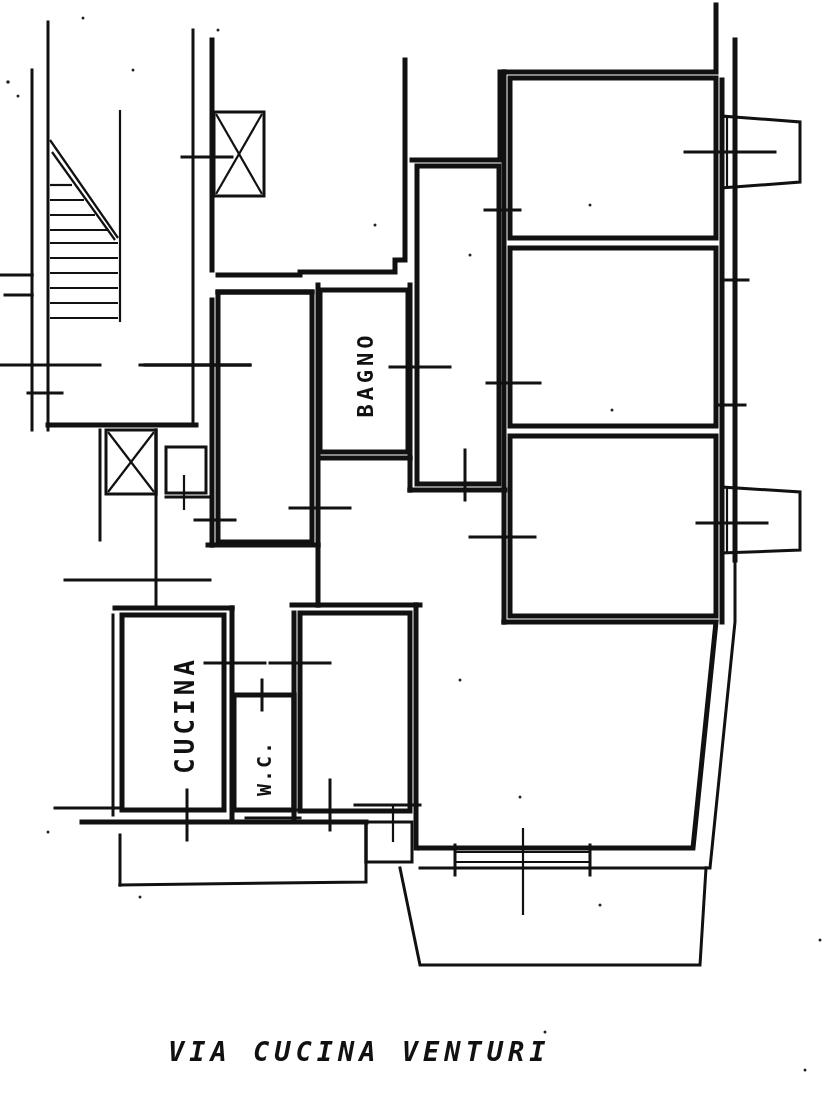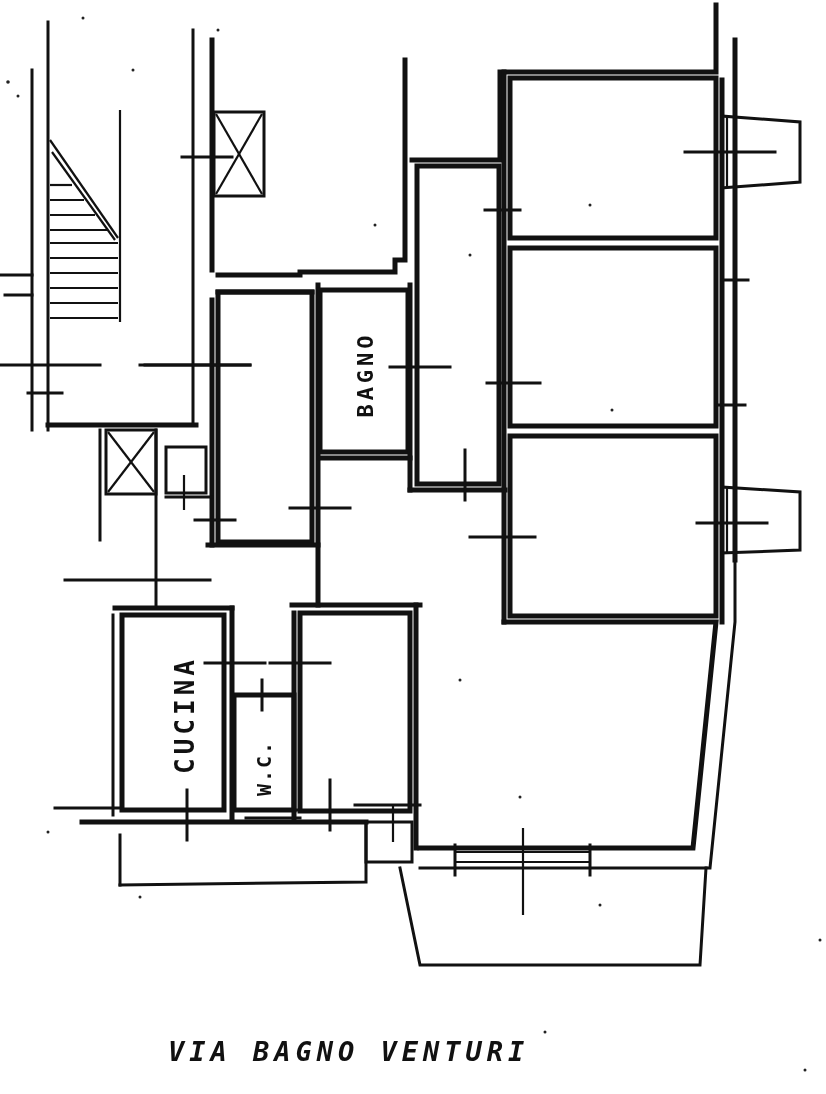--- a/index.html
+++ b/index.html
@@ -250,13 +250,13 @@
     <circle class="speck" cx="820" cy="940" r="1.5"></circle>
     <circle class="speck" cx="805" cy="1070" r="1.5"></circle>
     <circle class="speck" cx="545" cy="1032" r="1.5"></circle>
   </g>
 </svg>
 
 <div id="label-cucina" class="room-label">CUCINA</div>
 <div id="label-bagno" class="room-label">BAGNO</div>
 <div id="label-wc" class="room-label">W.C.</div>
 
-<div id="street-name">VIA BAGNO VENTURI</div>
+<div id="street-name">VIA CUCINA VENTURI</div>
 
 </body></html>

